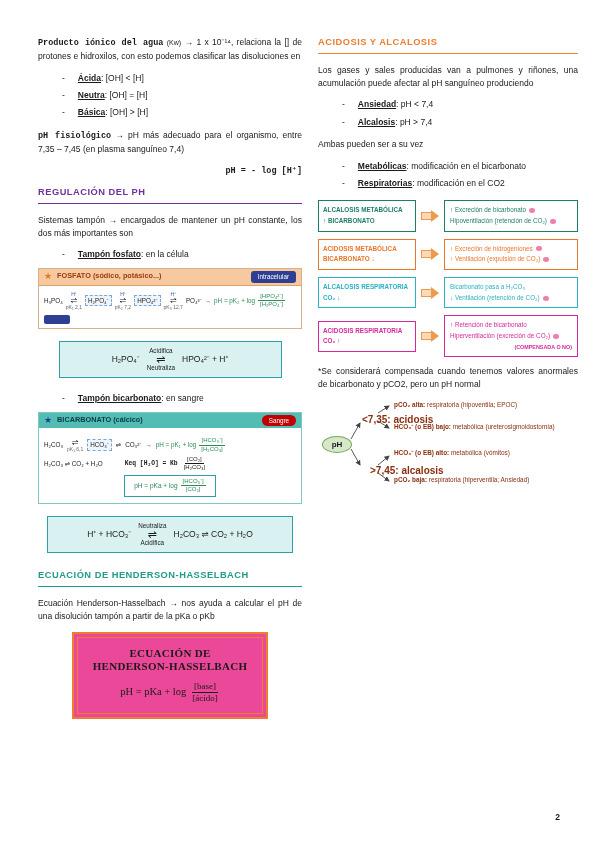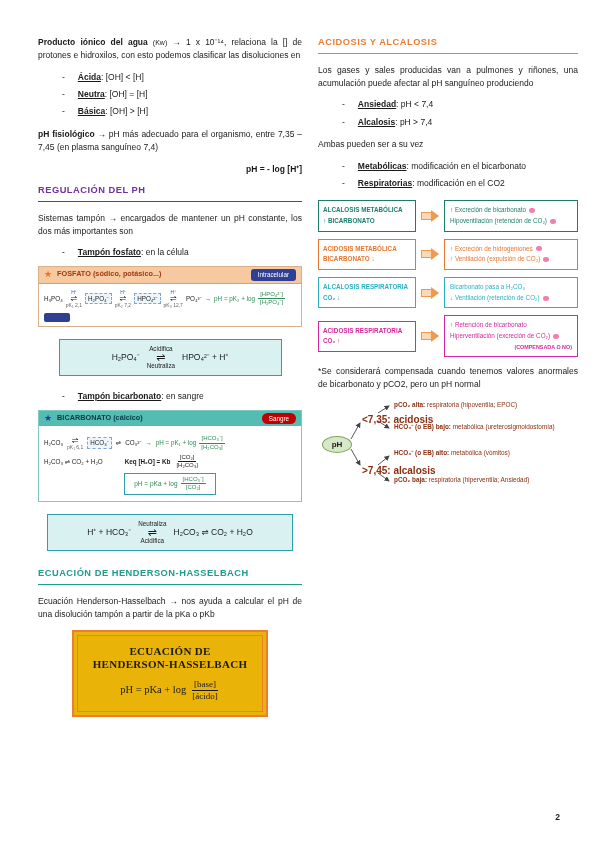--- a/index.html
+++ b/index.html
@@ -3,21 +3,21 @@
 <meta charset="utf-8">
 <style>
   html,body{margin:0;padding:0;background:#888;}
   .page{position:relative;width:600px;height:848px;background:#fff;margin:0 auto;
         font-family:"Liberation Sans",sans-serif;font-size:8.5px;line-height:1.5;color:#1a1a1a;overflow:hidden;}
   .cols{position:absolute;top:36px;left:38px;display:flex;gap:16px;}
   .col-left{width:264px;}
   .col-right{width:260px;}
   p{margin:0 0 9px;}
   .just{text-align:justify;}
-  .b{font-weight:700;}
+  .b{font-weight:700;font-family:Liberation Mono, monospace;}
   .small{font-size:7px;}
   .center{text-align:right;}
   .term{font-weight:700;text-decoration:underline;}
   .bullets{margin:0 0 10px;}
   .bullet{display:flex;gap:13px;margin:0 0 4.5px 24px;}
   .bullet .dash{flex:none;}
   .hd{font-weight:700;font-size:9.3px;letter-spacing:.5px;padding-bottom:3px;border-bottom:1.2px solid;margin:12px 0 10px;}
   .hd.purple{color:#7030a0;border-color:#7030a0;margin-top:8px;}
   .hd.tealc{color:#1f9c8a;border-color:#1f9c8a;margin-top:16px;}
   .hd.orangec{color:#ed7d31;border-color:#ed7d31;margin-top:0;}
@@ -51,21 +51,21 @@
   .bicline{display:flex;align-items:center;gap:4px;font-size:6.3px;margin:3px 0;white-space:nowrap;}
   .centerrow{display:flex;justify-content:center;margin:4px 0 2px;}
   .innerbox{border:1px solid #2f9fa8;padding:2px 9px;display:inline-flex;align-items:center;gap:3px;color:#2e8b57;font-size:6.5px;}
   
   .eqbox{background:#d9f1f0;border:1.6px solid #2f9fa8;margin:12px auto 14px;padding:6px 8px;
          display:flex;align-items:center;justify-content:center;gap:7px;font-size:8.5px;width:205px;}
   .eqbox.wide{width:228px;}
   .eqbox .rxn .top,.eqbox .rxn .bot{font-size:6.3px;color:#222;}
   .eqbox .rxn .mid{font-size:11px;}
   
-  .hh-outer{border:2px solid #ed7d31;padding:3px;width:186px;margin:6px auto 0;background:#eab308;}
+  .hh-outer{border:2px solid #ed7d31;padding:3px;width:186px;margin:6px auto 0;background:#ec4899;}
   .hh-inner{border:1.4px solid #ed7d31;padding:9px 6px;text-align:center;font-family:"Liberation Serif",serif;}
   .hh-title{font-weight:700;font-size:11px;letter-spacing:.3px;line-height:1.25;}
   .hh-formula{margin-top:7px;font-size:10.5px;display:flex;justify-content:center;align-items:center;gap:4px;}
   .hh-formula .frac{font-size:9px;}
   
   .matrix{margin:4px 0 8px;}
   .mrow{display:flex;align-items:center;gap:5px;margin-bottom:7px;}
   .c0{--c:#1d7d6b;} .c1{--c:#e8762c;} .c2{--c:#2bb0c4;} .c3{--c:#d6279c;}
   .mleft{width:88px;flex:none;border:1.3px solid var(--c);color:var(--c);font-size:6.3px;line-height:1.7;padding:4px 4px;font-weight:600;}
   .mright{flex:1;border:1.3px solid var(--c);color:var(--c);font-size:6.3px;line-height:1.7;padding:4px 5px;}
@@ -75,21 +75,21 @@
   .mini-icon{display:inline-block;width:6px;height:5px;border-radius:50% 50% 60% 60%;background:#ef7fae;margin-left:3px;vertical-align:middle;}
   .comp-note{font-size:5.4px;color:#d6279c;font-weight:700;text-align:right;margin-top:1px;}
   .note{margin:2px 0 12px;}
   
   .tree{position:relative;height:96px;margin:6px 0 0 2px;}
   .tree-lines{position:absolute;left:0;top:0;}
   .ph-oval{position:absolute;left:2px;top:33px;width:28px;height:15px;line-height:15px;text-align:center;
            background:#d7e8c9;border:1px solid #7aa85c;border-radius:50%;font-weight:700;font-size:8px;}
   .branch{position:absolute;font-weight:700;color:#8a2e10;font-size:10px;white-space:nowrap;}
   .b-acid{left:42px;top:9px;}
-  .b-alc{left:42px;top:60px;}
+  .b-alc{left:50px;top:60px;}
   .leaf{position:absolute;left:74px;width:186px;color:#8a2e10;font-size:6.4px;line-height:1.3;white-space:nowrap;}
   .l0{top:-2px;} .l1{top:20px;} .l2{top:46px;} .l3{top:73px;}
   .lb{font-weight:700;}
   .pagenum{position:absolute;right:40px;bottom:24px;font-size:8.5px;font-weight:700;}
 </style>
 </head>
 <body>
 
 <div class="page">
   <div class="cols">

